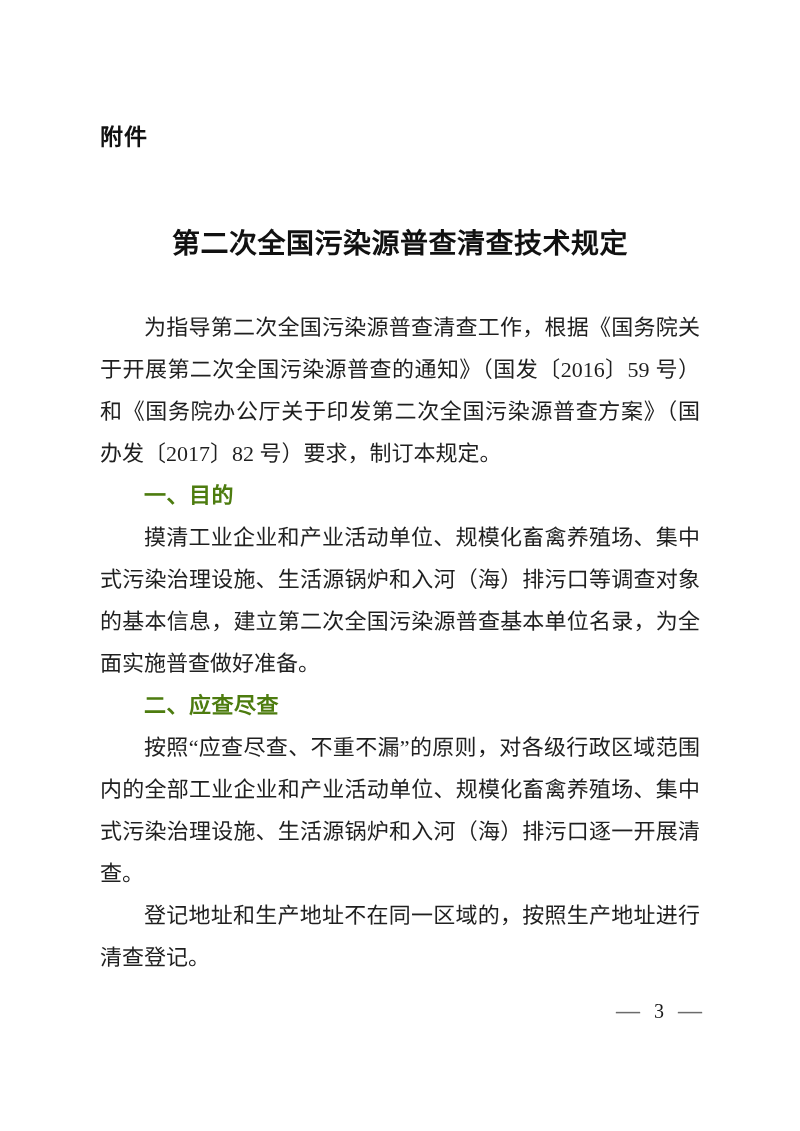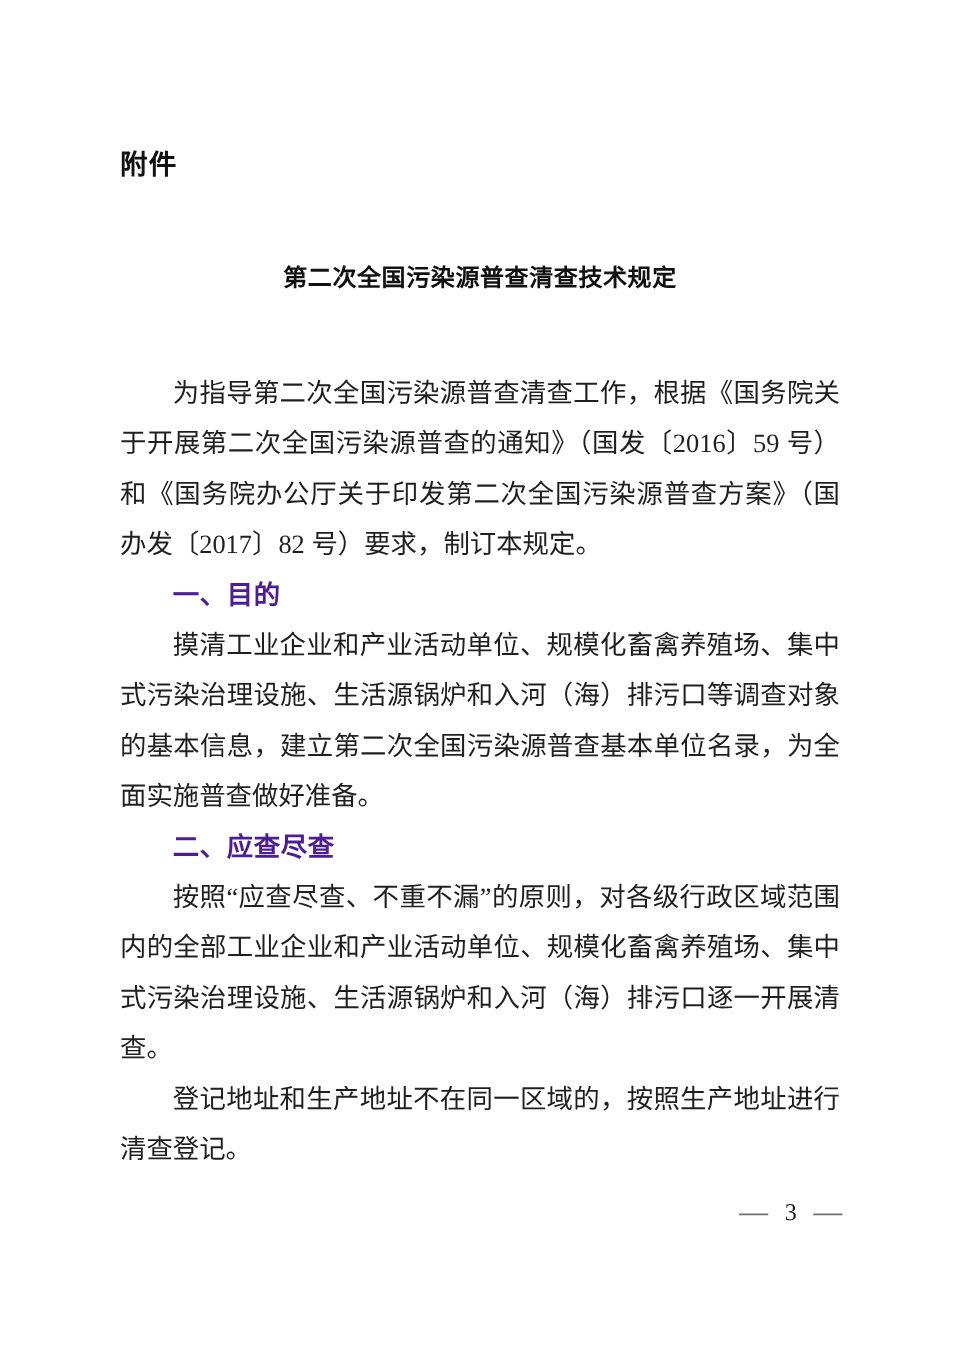--- a/index.html
+++ b/index.html
@@ -26,21 +26,21 @@
     color: #111111;
   }
   .doc-title {
     position: absolute;
     left: 0;
     right: 0;
     top: 202px;
     text-align: center;
     font-family: "Liberation Sans", "DejaVu Sans", sans-serif;
     font-weight: bold;
-    font-size: 20px;
+    font-size: 28px;
     letter-spacing: 0.5px;
     color: #111111;
   }
   .body-text {
     position: absolute;
     left: 100px;
     top: 282px;
     width: 600px;
     font-size: 22px;
     line-height: 42px;
@@ -50,21 +50,21 @@
     margin-top: 25px;
   }
   .para {
     margin: 0;
     text-indent: 2em;
     font-family: "Liberation Serif", "DejaVu Serif", serif;
   }
   .para.heading {
     font-family: "Liberation Sans", "DejaVu Sans", sans-serif;
     font-weight: bold;
-    color: #4c1d95;
+    color: #4d7c0f;
     letter-spacing: 0.5px;
   }
   .page-footer {
     position: absolute;
     top: 1000px;
     right: 100px;
     display: flex;
     align-items: center;
     gap: 16px;
     font-family: "Liberation Serif", "DejaVu Serif", serif;

